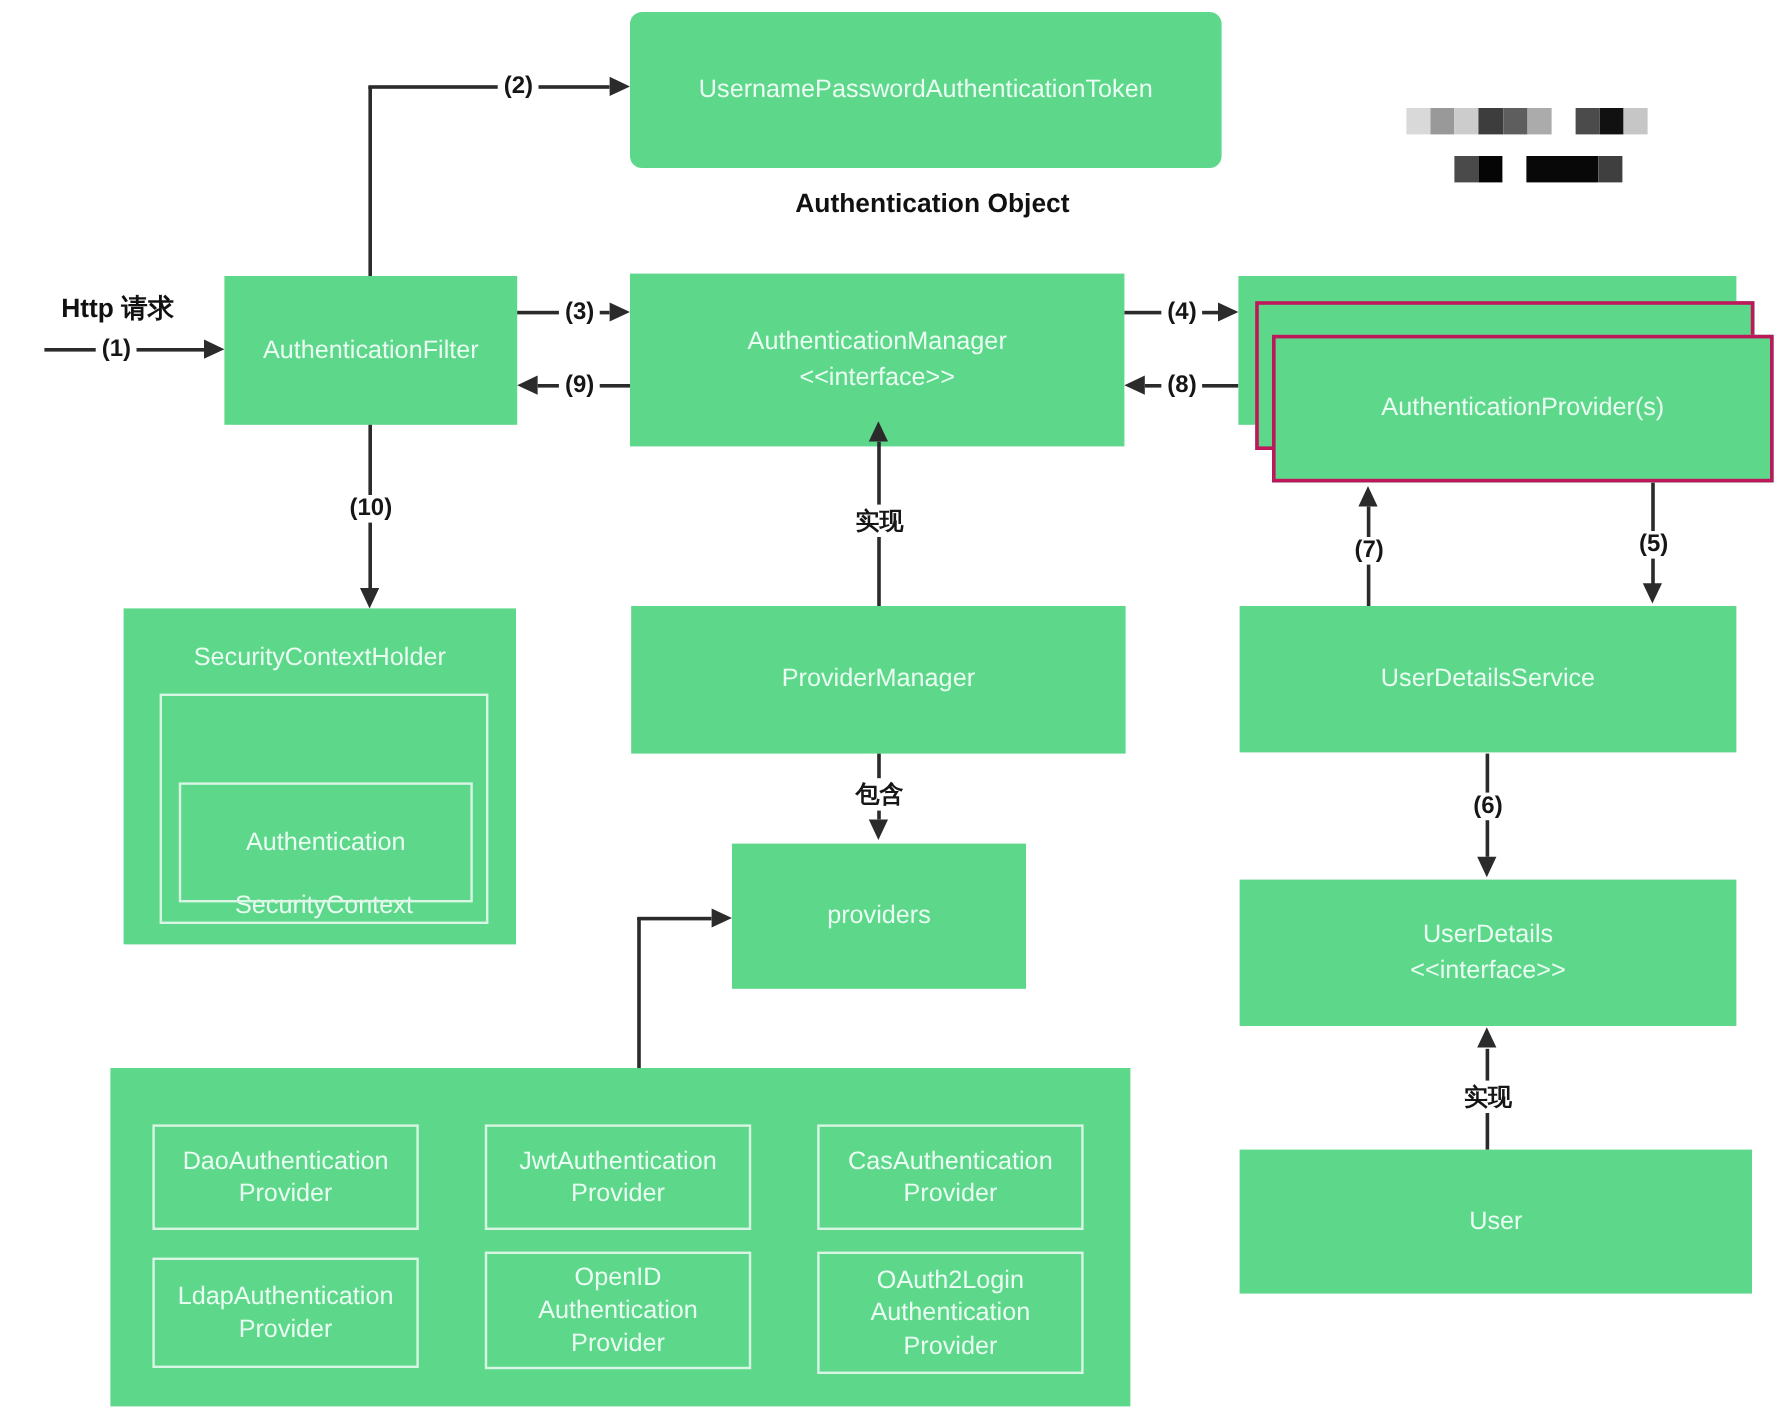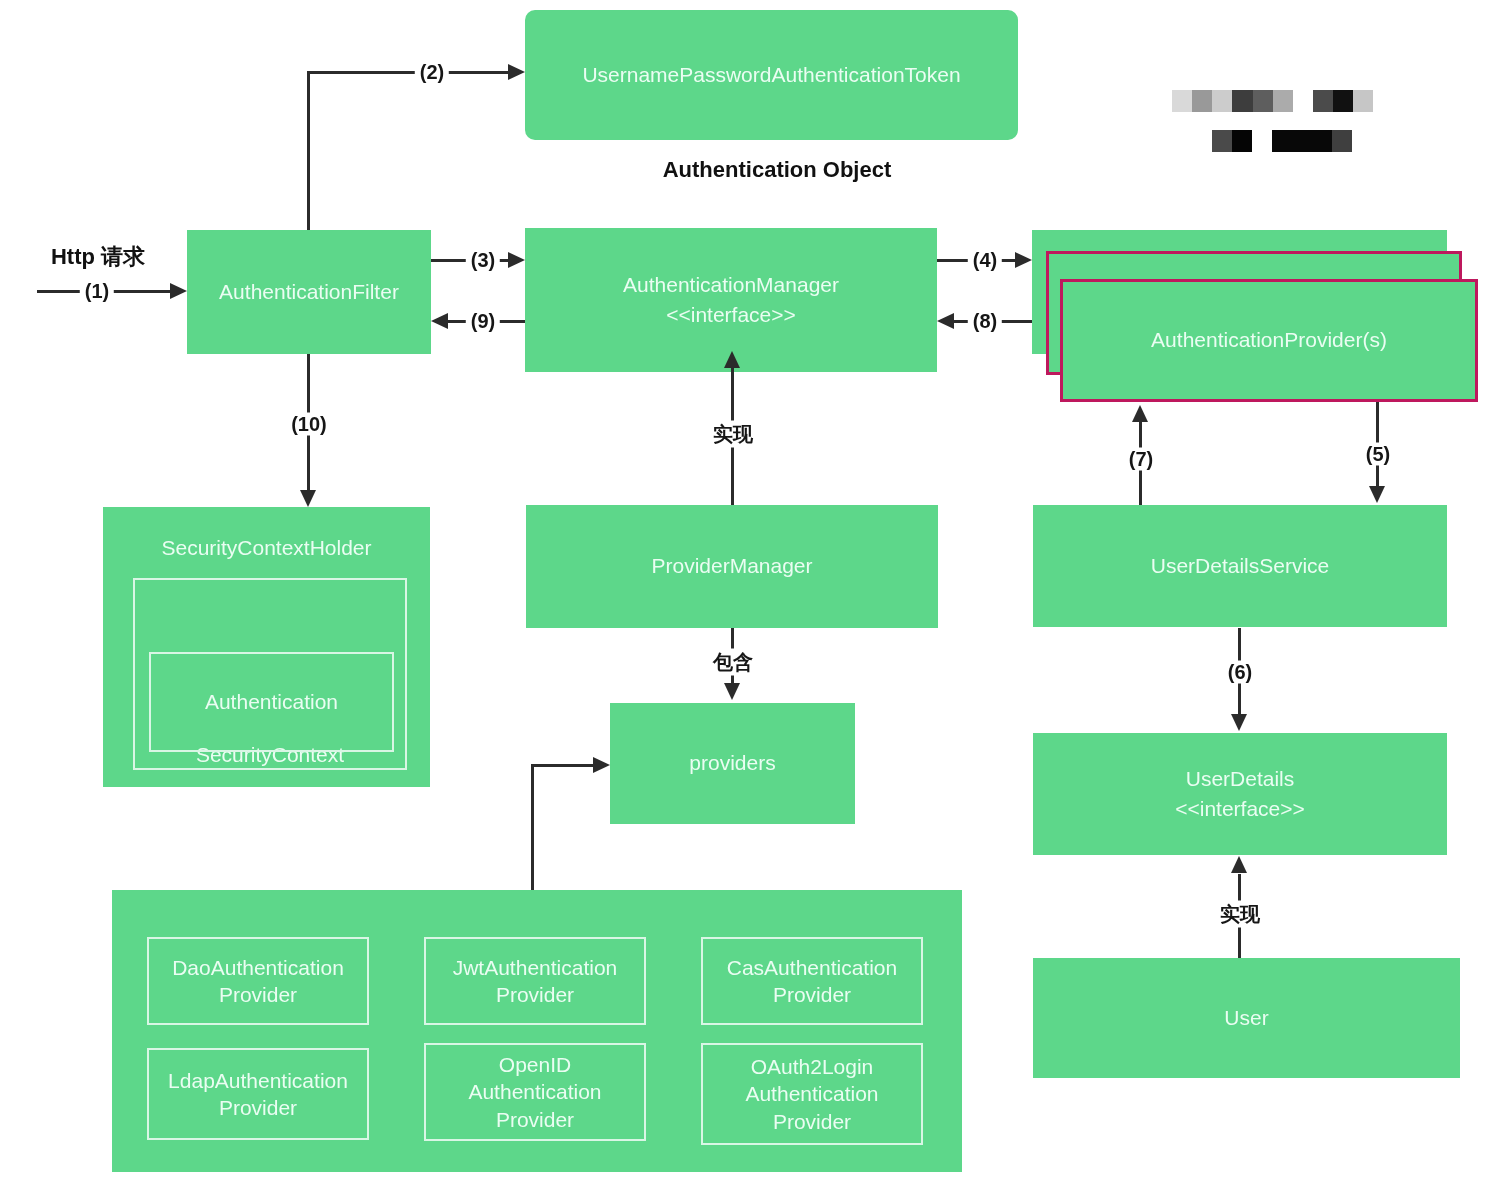--- a/index.html
+++ b/index.html
@@ -97,21 +97,21 @@
 
   <div class="gbox" style="left:1033px;top:733px;width:414px;height:122px;">
     <span>UserDetails</span>
     <span>&lt;&lt;interface&gt;&gt;</span>
   </div>
 
   <div class="gbox" style="left:1033px;top:958px;width:427px;height:120px;">
     <span>User</span>
   </div>
 
-  <div class="gbox" style="left:112px;top:890px;width:850px;height:282px;">
+  <div class="gbox" style="left:92px;top:890px;width:850px;height:282px;">
     <div class="inner" style="left:35px;top:47px;width:222px;height:88px;">
       <span>DaoAuthentication</span>
       <span>Provider</span>
     </div>
     <div class="inner" style="left:312px;top:47px;width:222px;height:88px;">
       <span>JwtAuthentication</span>
       <span>Provider</span>
     </div>
     <div class="inner" style="left:589px;top:47px;width:222px;height:88px;">
       <span>CasAuthentication</span>

